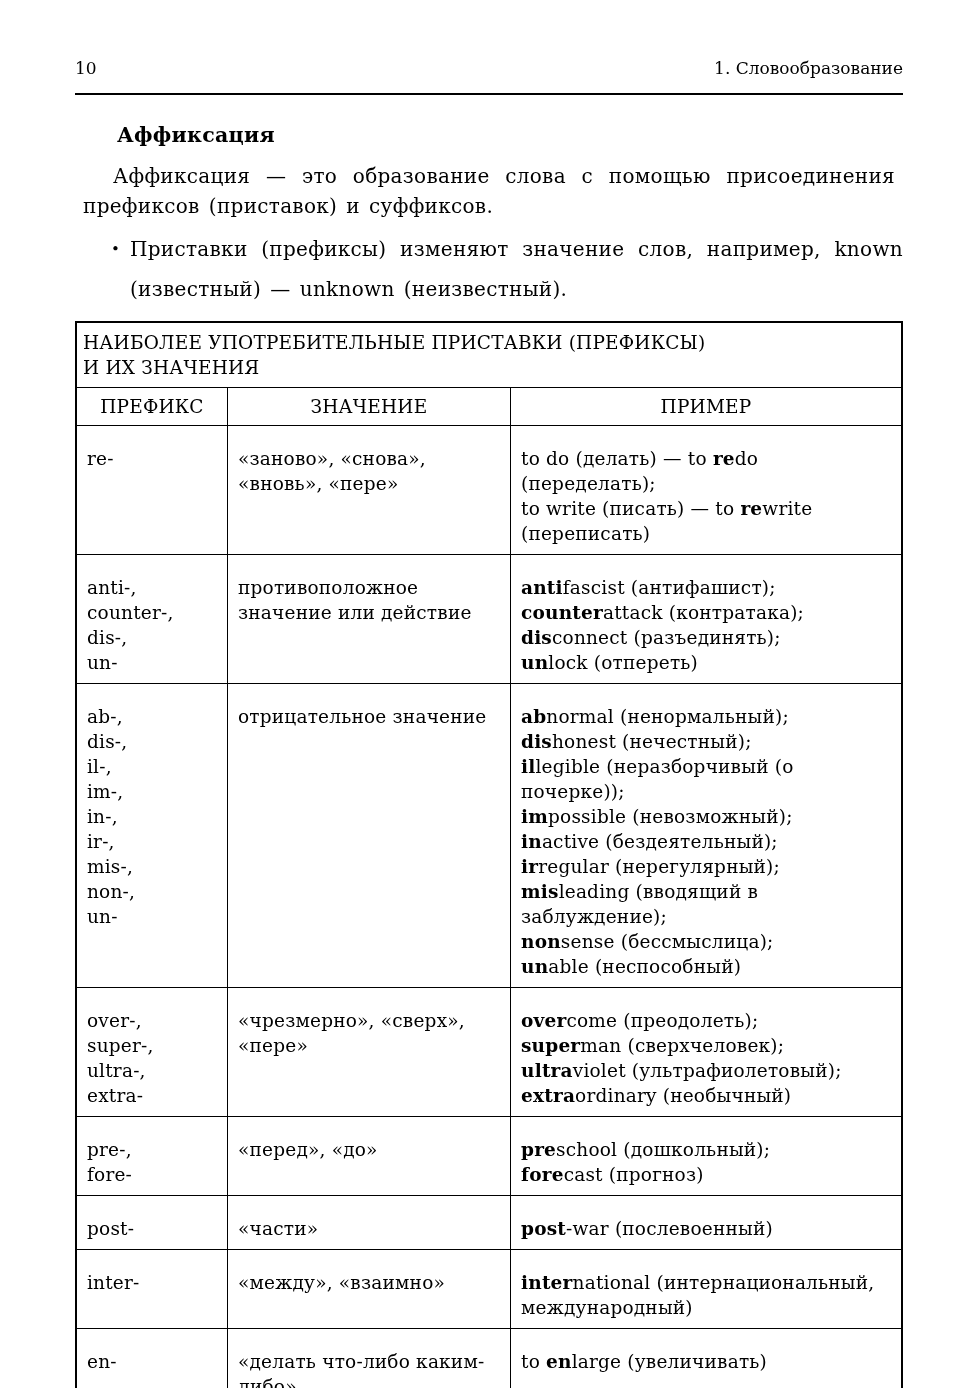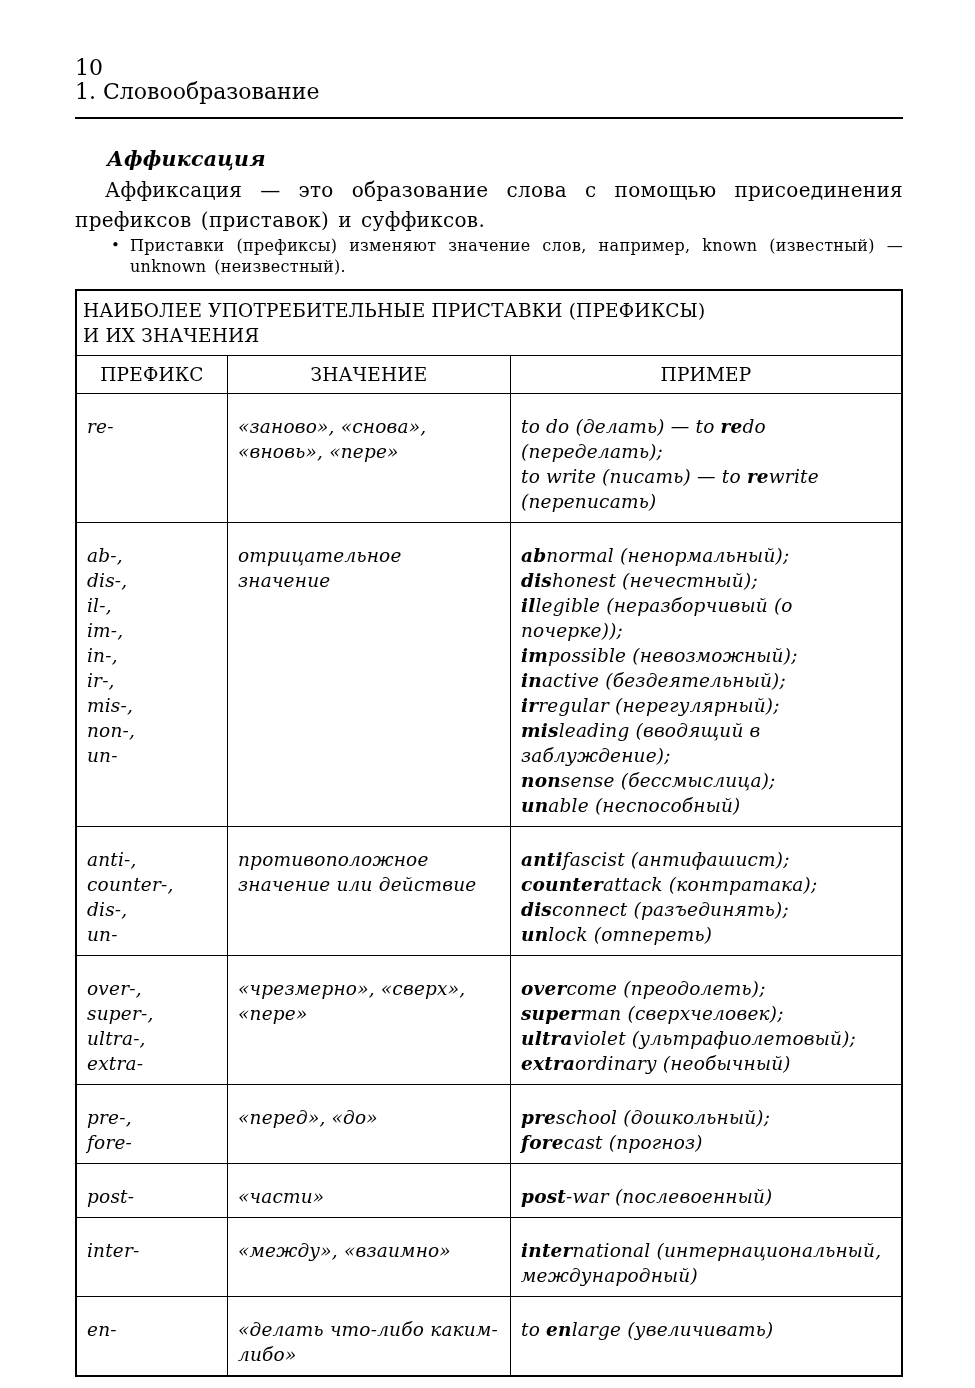--- a/index.html
+++ b/index.html
@@ -9,55 +9,53 @@
     height: 1388px;
     box-sizing: border-box;
     background: #ffffff;
     color: #000000;
     font-family: "DejaVu Serif", serif;
     padding: 56px 72px 0 75px;
     overflow: hidden;
   }
   .page-header {
     display: flex;
-    justify-content: flex-end;
+    justify-content: space-between;
     align-items: baseline;
-    font-size: 22px;
+    font-size: 17px;
     line-height: 24px;
-    flex-direction: column;
   }
   .header-rule {
     border: none;
     border-top: 2px solid #000;
     margin: 13px 0 0 0;
   }
   .body-text { margin-top: 25px; }
   .section-heading {
     font-size: 20.5px;
     font-weight: bold;
-    margin: 2px;
+    margin: 12px;
     text-indent: 30px;
     line-height: 30px;
     letter-spacing: 0.3px;
-    font-style: italic;
   }
   .para {
     font-size: 20px;
     line-height: 29.5px;
-    margin: 0;
+    margin: 8px;
     text-align: justify;
     text-indent: 30px;
     letter-spacing: 0.3px;
     word-spacing: 2.5px;
   }
   .bullets { list-style: none; margin: 0; padding: 0; }
   .bullet {
     position: relative;
-    font-size: 16px;
-    line-height: 21px;
+    font-size: 20px;
+    line-height: 40px;
     text-align: justify;
     padding-left: 55px;
     letter-spacing: 0.3px;
     word-spacing: 2.5px;
   }
   .bullet::before {
     content: "\2022";
     position: absolute;
     left: 36px;
     top: 0;
@@ -83,21 +81,20 @@
   .col-head {
     font-weight: normal;
     text-align: center;
     padding: 6px 4px;
     margin-top: 21px;
   }
   .cell {
     vertical-align: top;
     padding: 20px 10px 8px 10px;
     text-align: left;
-    font-style: italic;
   }
   .prefix-cell { width: 130px; }
   .meaning-cell { width: 262px; margin-top: 16px; }
   b { font-weight: bold; }
 </style>
 </head>
 <body>
 
 <div class="page">
 
@@ -143,20 +140,35 @@
               <div>re-</div>
             </td>
             <td class="cell meaning-cell">«заново», «снова», «вновь», «пере»</td>
             <td class="cell example-cell">
               <div>to do (делать) — to <b>re</b>do (переделать);</div>
               <div>to write (писать) — to <b>re</b>write (переписать)</div>
             </td>
           </tr>
           <tr>
             <td class="cell prefix-cell">
+              <div>anti-,</div>
+              <div>counter-,</div>
+              <div>dis-,</div>
+              <div>un-</div>
+            </td>
+            <td class="cell meaning-cell">противоположное значение или действие</td>
+            <td class="cell example-cell">
+              <div><b>anti</b>fascist (антифашист);</div>
+              <div><b>counter</b>attack (контратака);</div>
+              <div><b>dis</b>connect (разъединять);</div>
+              <div><b>un</b>lock (отпереть)</div>
+            </td>
+          </tr>
+          <tr>
+            <td class="cell prefix-cell">
               <div>ab-,</div>
               <div>dis-,</div>
               <div>il-,</div>
               <div>im-,</div>
               <div>in-,</div>
               <div>ir-,</div>
               <div>mis-,</div>
               <div>non-,</div>
               <div>un-</div>
             </td>
@@ -168,35 +180,20 @@
               <div><b>im</b>possible (невозможный);</div>
               <div><b>in</b>active (бездеятельный);</div>
               <div><b>ir</b>regular (нерегулярный);</div>
               <div><b>mis</b>leading (вводящий в заблуждение);</div>
               <div><b>non</b>sense (бессмыслица);</div>
               <div><b>un</b>able (неспособный)</div>
             </td>
           </tr>
           <tr>
             <td class="cell prefix-cell">
-              <div>anti-,</div>
-              <div>counter-,</div>
-              <div>dis-,</div>
-              <div>un-</div>
-            </td>
-            <td class="cell meaning-cell">противоположное значение или действие</td>
-            <td class="cell example-cell">
-              <div><b>anti</b>fascist (антифашист);</div>
-              <div><b>counter</b>attack (контратака);</div>
-              <div><b>dis</b>connect (разъединять);</div>
-              <div><b>un</b>lock (отпереть)</div>
-            </td>
-          </tr>
-          <tr>
-            <td class="cell prefix-cell">
               <div>over-,</div>
               <div>super-,</div>
               <div>ultra-,</div>
               <div>extra-</div>
             </td>
             <td class="cell meaning-cell">«чрезмерно», «сверх», «пере»</td>
             <td class="cell example-cell">
               <div><b>over</b>come (преодолеть);</div>
               <div><b>super</b>man (сверхчеловек);</div>
               <div><b>ultra</b>violet (ультрафиолетовый);</div>

